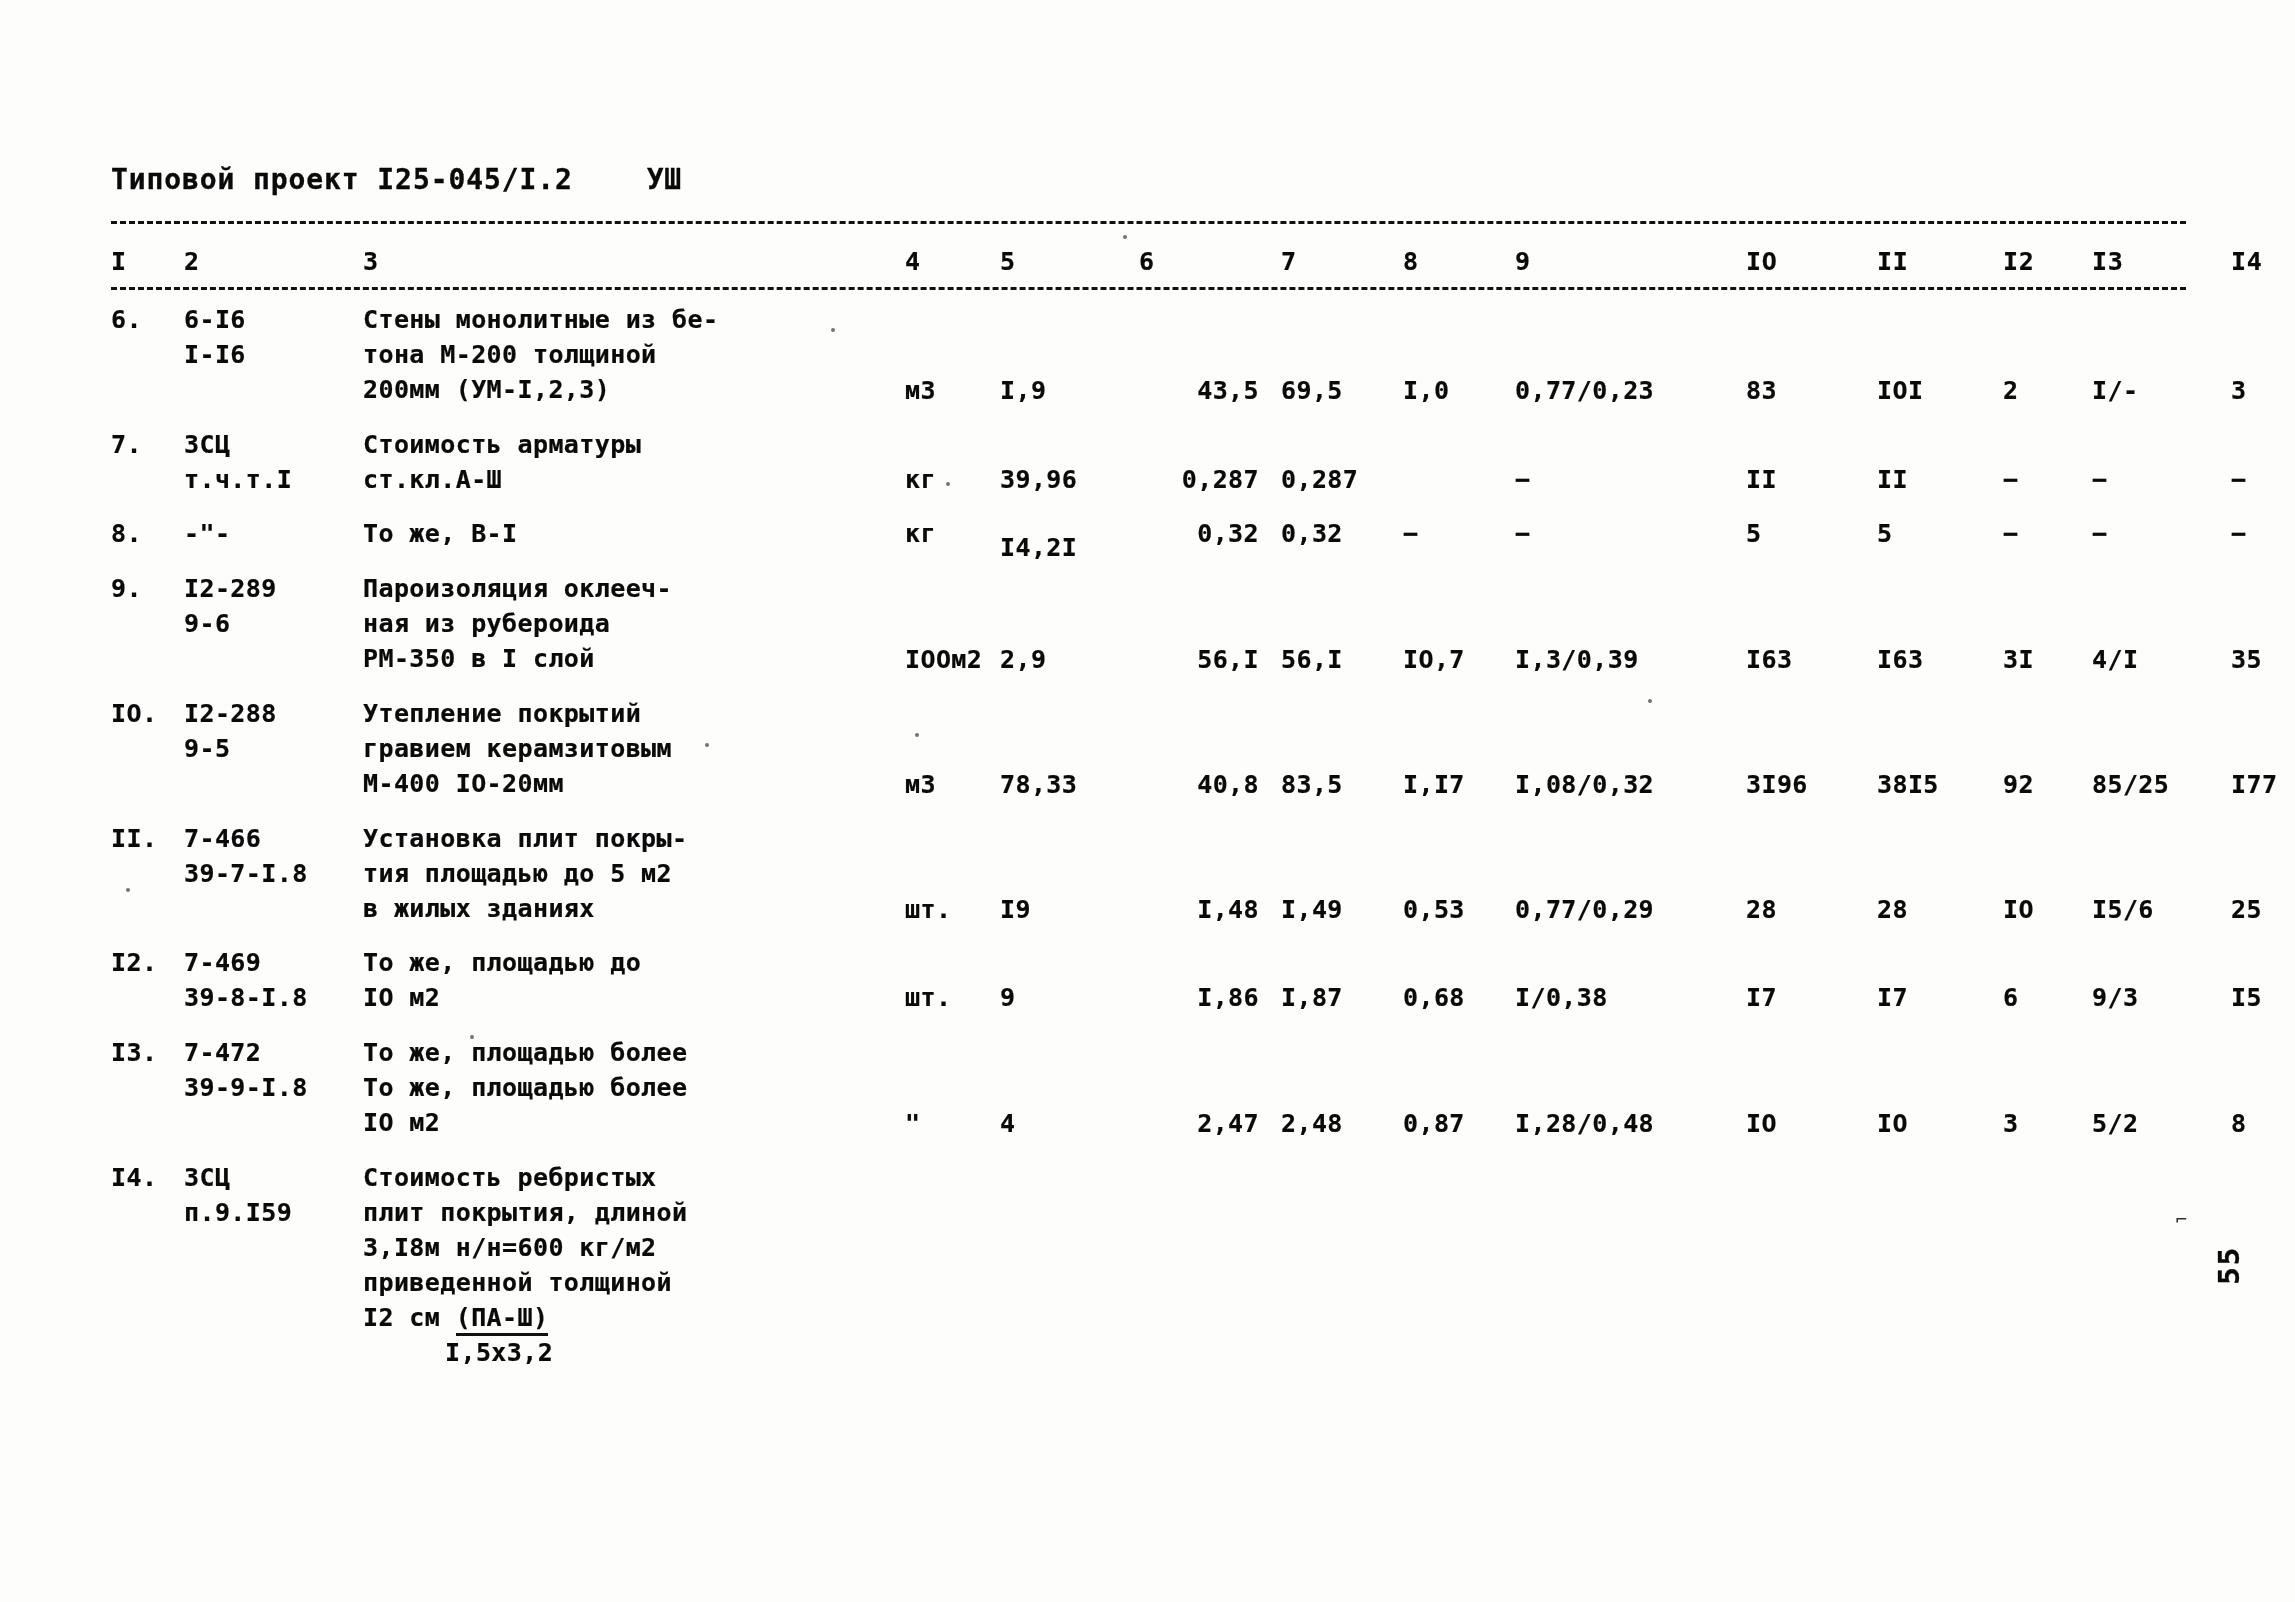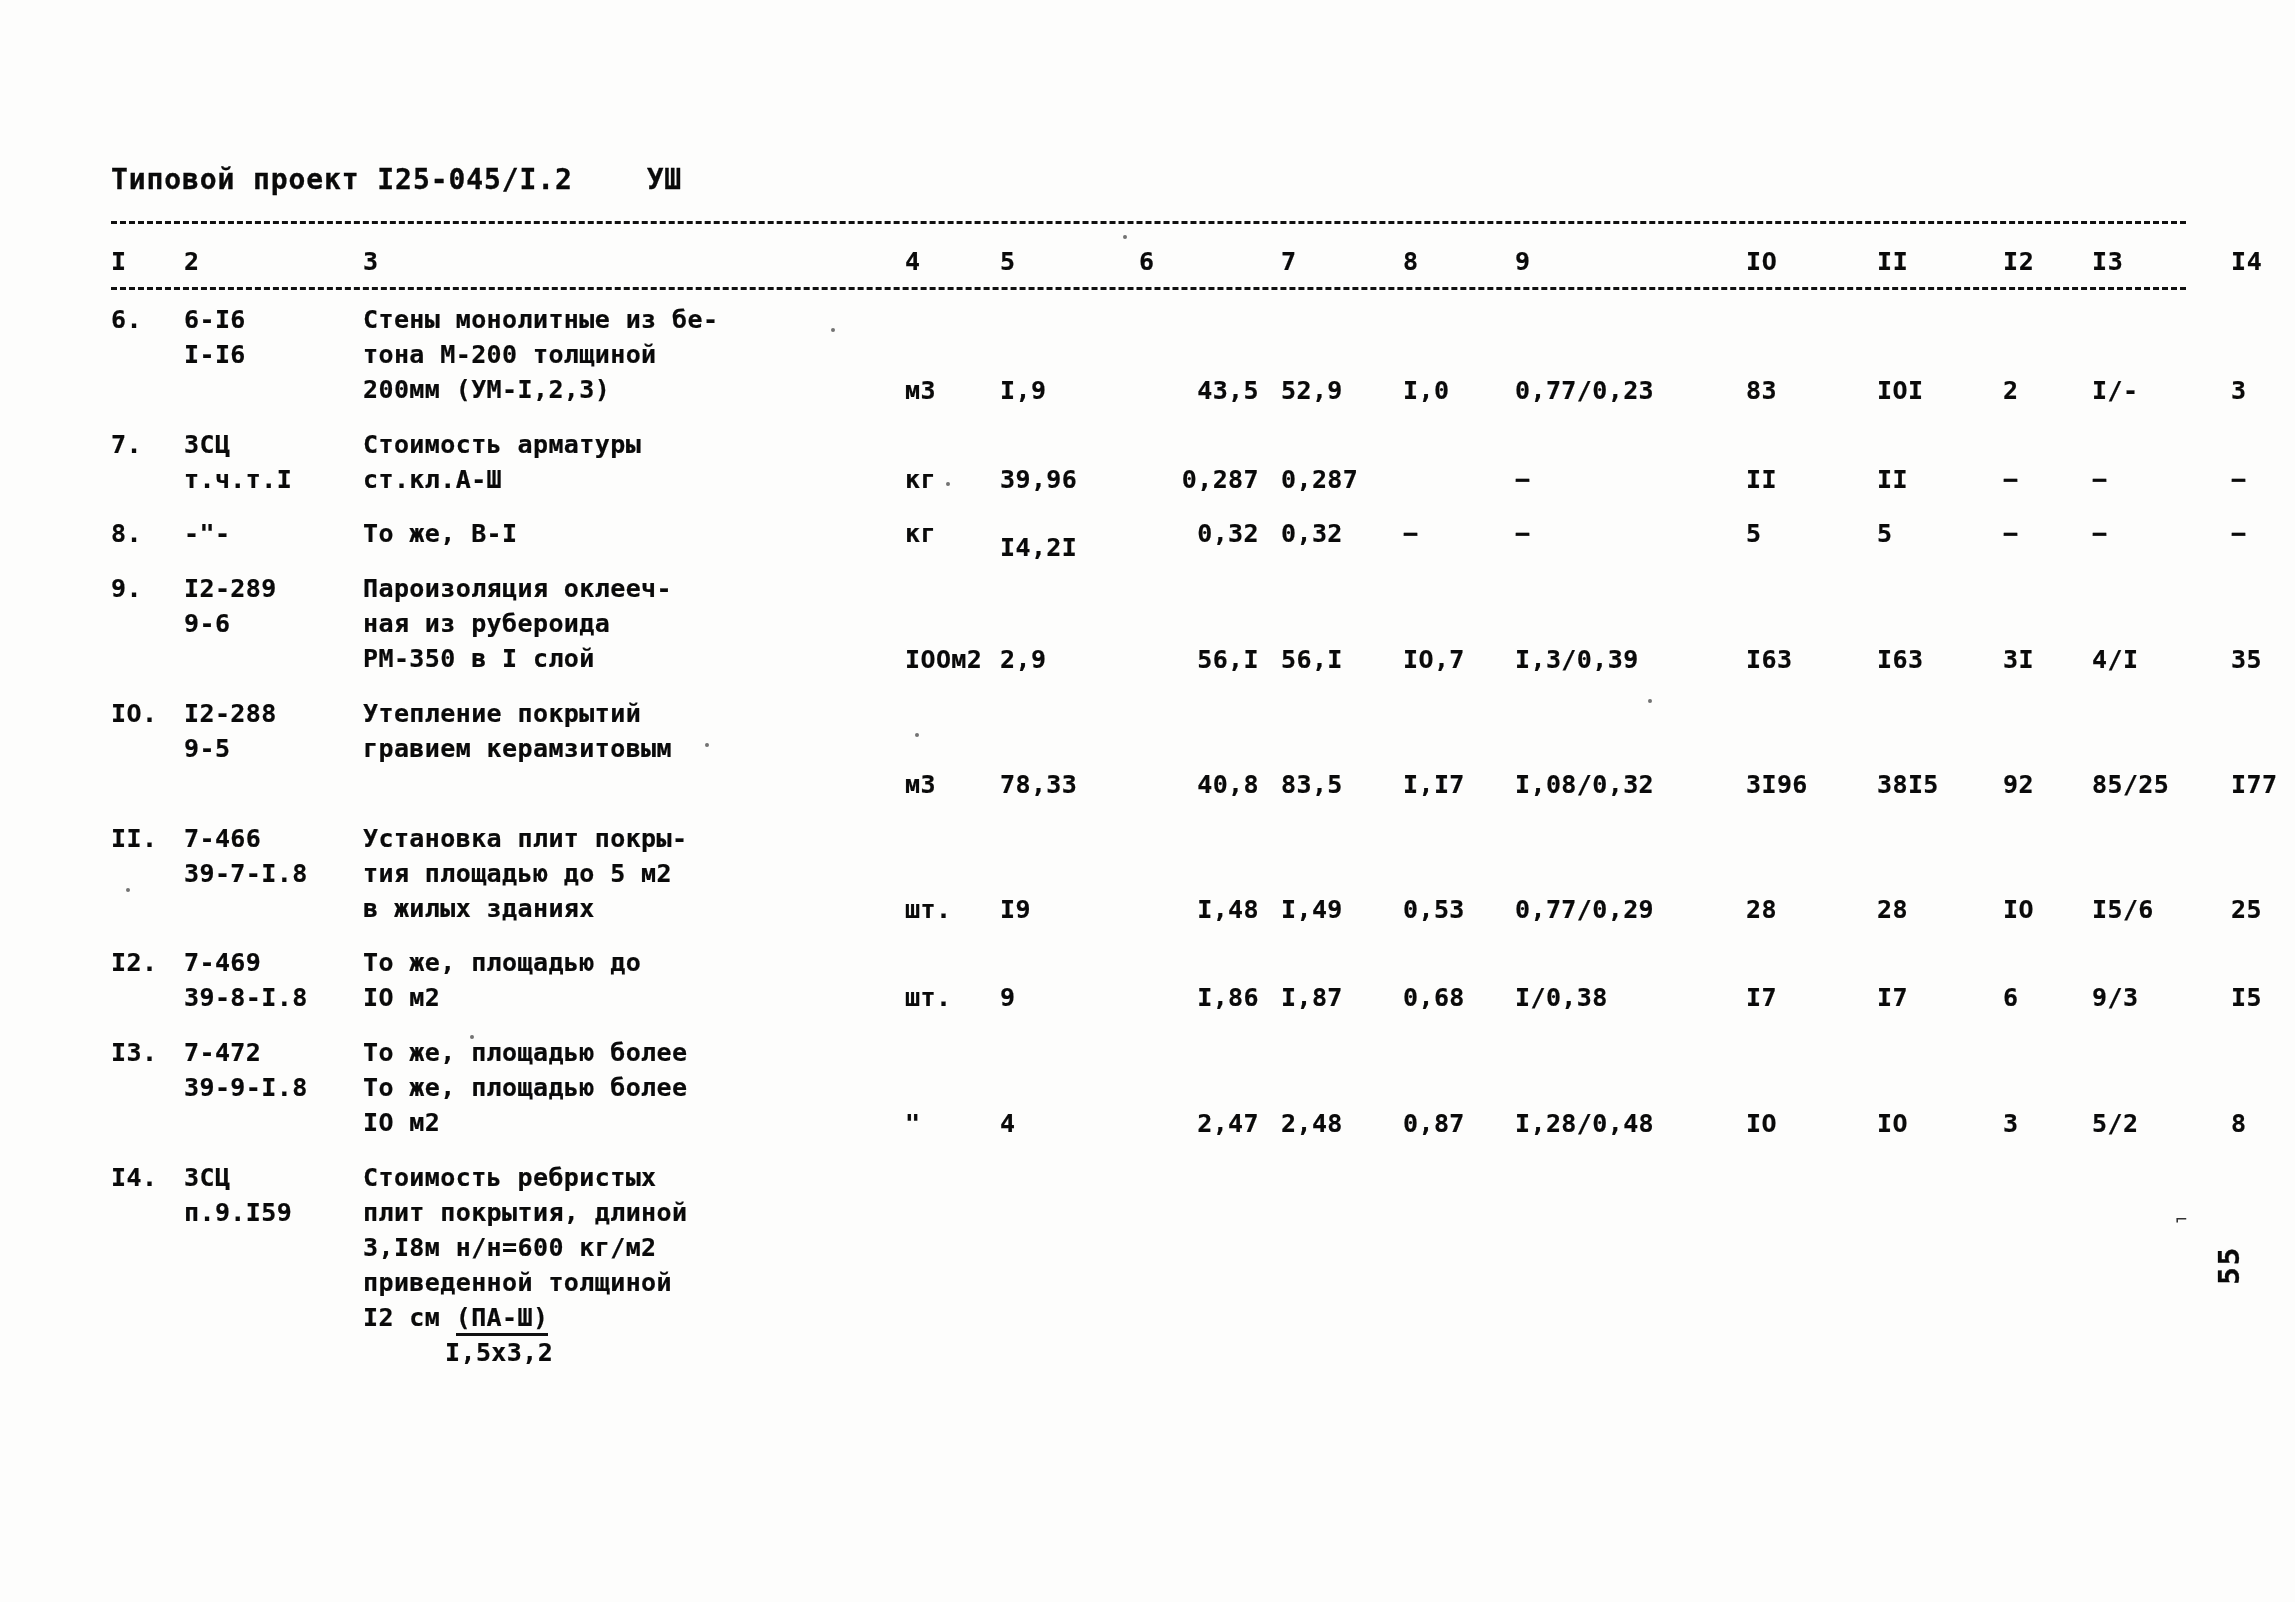--- a/index.html
+++ b/index.html
@@ -173,21 +173,21 @@
   <div class="rule rule-under"></div>
 
   <div class="rows" id="rows" style="height: 1089px;">
       <div class="row" style="position: absolute; top: 0px; height: 106px;">
         <div class="cell c-num" style="top: 0px;">6.</div>
         <div class="cell c-code" style="top: 0px;"><span class="desc-line">6-I6</span><span class="desc-line">I-I6</span></div>
         <div class="cell c-desc" style="top: 0px;"><span class="desc-line">Стены монолитные из бе-</span><span class="desc-line">тона М-200 толщиной</span><span class="desc-line">200мм (УМ-I,2,3)</span></div>
         <div class="cell c-unit" style="top: 71px;">мЗ</div>
         <div class="cell c-q" style="top: 71px;">I,9</div>
         <div class="cell c-v6" style="top: 71px;">43,5</div>
-        <div class="cell c-v7" style="top: 71px;">52,9</div>
+        <div class="cell c-v7" style="top: 71px;">69,5</div>
         <div class="cell c-v8" style="top: 71px;">I,0</div>
         <div class="cell c-v9" style="top: 71px;">0,77/0,23</div>
         <div class="cell c-v10" style="top: 71px;">83</div>
         <div class="cell c-v11" style="top: 71px;">IOI</div>
         <div class="cell c-v12" style="top: 71px;">2</div>
         <div class="cell c-v13" style="top: 71px;">I/-</div>
         <div class="cell c-v14" style="top: 71px;">3</div>
       </div>
       <div class="row" style="position: absolute; top: 125px; height: 71px;">
         <div class="cell c-num" style="top: 0px;">7.</div>
@@ -232,21 +232,21 @@
         <div class="cell c-v9" style="top: 71px;">I,3/0,39</div>
         <div class="cell c-v10" style="top: 71px;">I63</div>
         <div class="cell c-v11" style="top: 71px;">I63</div>
         <div class="cell c-v12" style="top: 71px;">3I</div>
         <div class="cell c-v13" style="top: 71px;">4/I</div>
         <div class="cell c-v14" style="top: 71px;">35</div>
       </div>
       <div class="row" style="position: absolute; top: 394px; height: 106px;">
         <div class="cell c-num" style="top: 0px;">IO.</div>
         <div class="cell c-code" style="top: 0px;"><span class="desc-line">I2-288</span><span class="desc-line">9-5</span></div>
-        <div class="cell c-desc" style="top: 0px;"><span class="desc-line">Утепление покрытий</span><span class="desc-line">гравием керамзитовым</span></div>
+        <div class="cell c-desc" style="top: 0px;"><span class="desc-line">Утепление покрытий</span><span class="desc-line">гравием керамзитовым</span><span class="desc-line">М-400 IO-20мм</span></div>
         <div class="cell c-unit" style="top: 71px;">мЗ</div>
         <div class="cell c-q" style="top: 71px;">78,33</div>
         <div class="cell c-v6" style="top: 71px;">40,8</div>
         <div class="cell c-v7" style="top: 71px;">83,5</div>
         <div class="cell c-v8" style="top: 71px;">I,I7</div>
         <div class="cell c-v9" style="top: 71px;">I,08/0,32</div>
         <div class="cell c-v10" style="top: 71px;">3I96</div>
         <div class="cell c-v11" style="top: 71px;">38I5</div>
         <div class="cell c-v12" style="top: 71px;">92</div>
         <div class="cell c-v13" style="top: 71px;">85/25</div>

